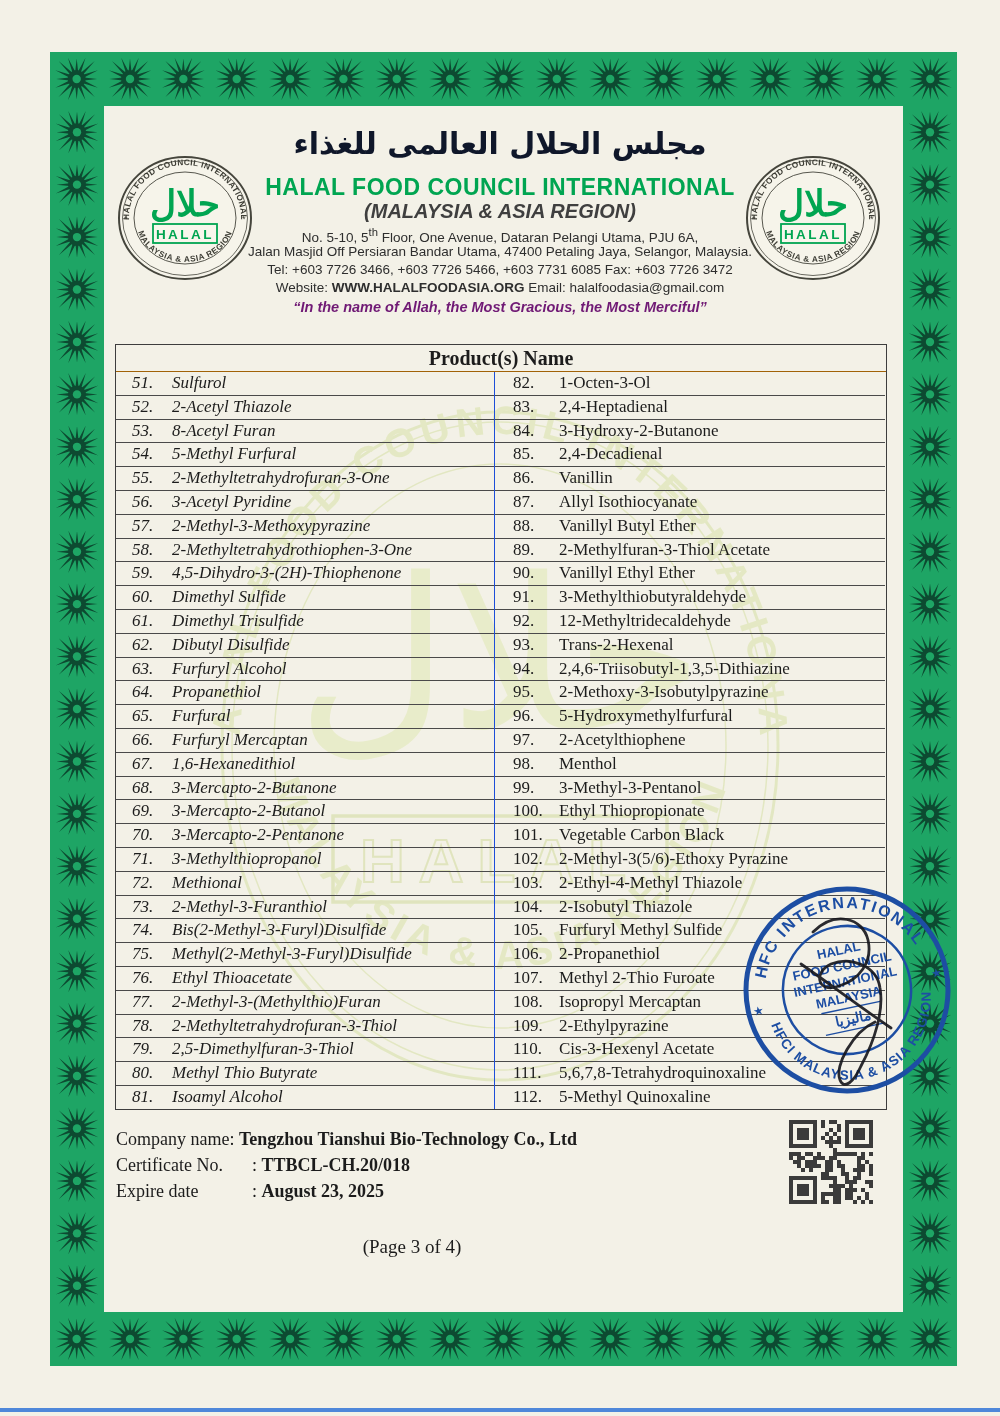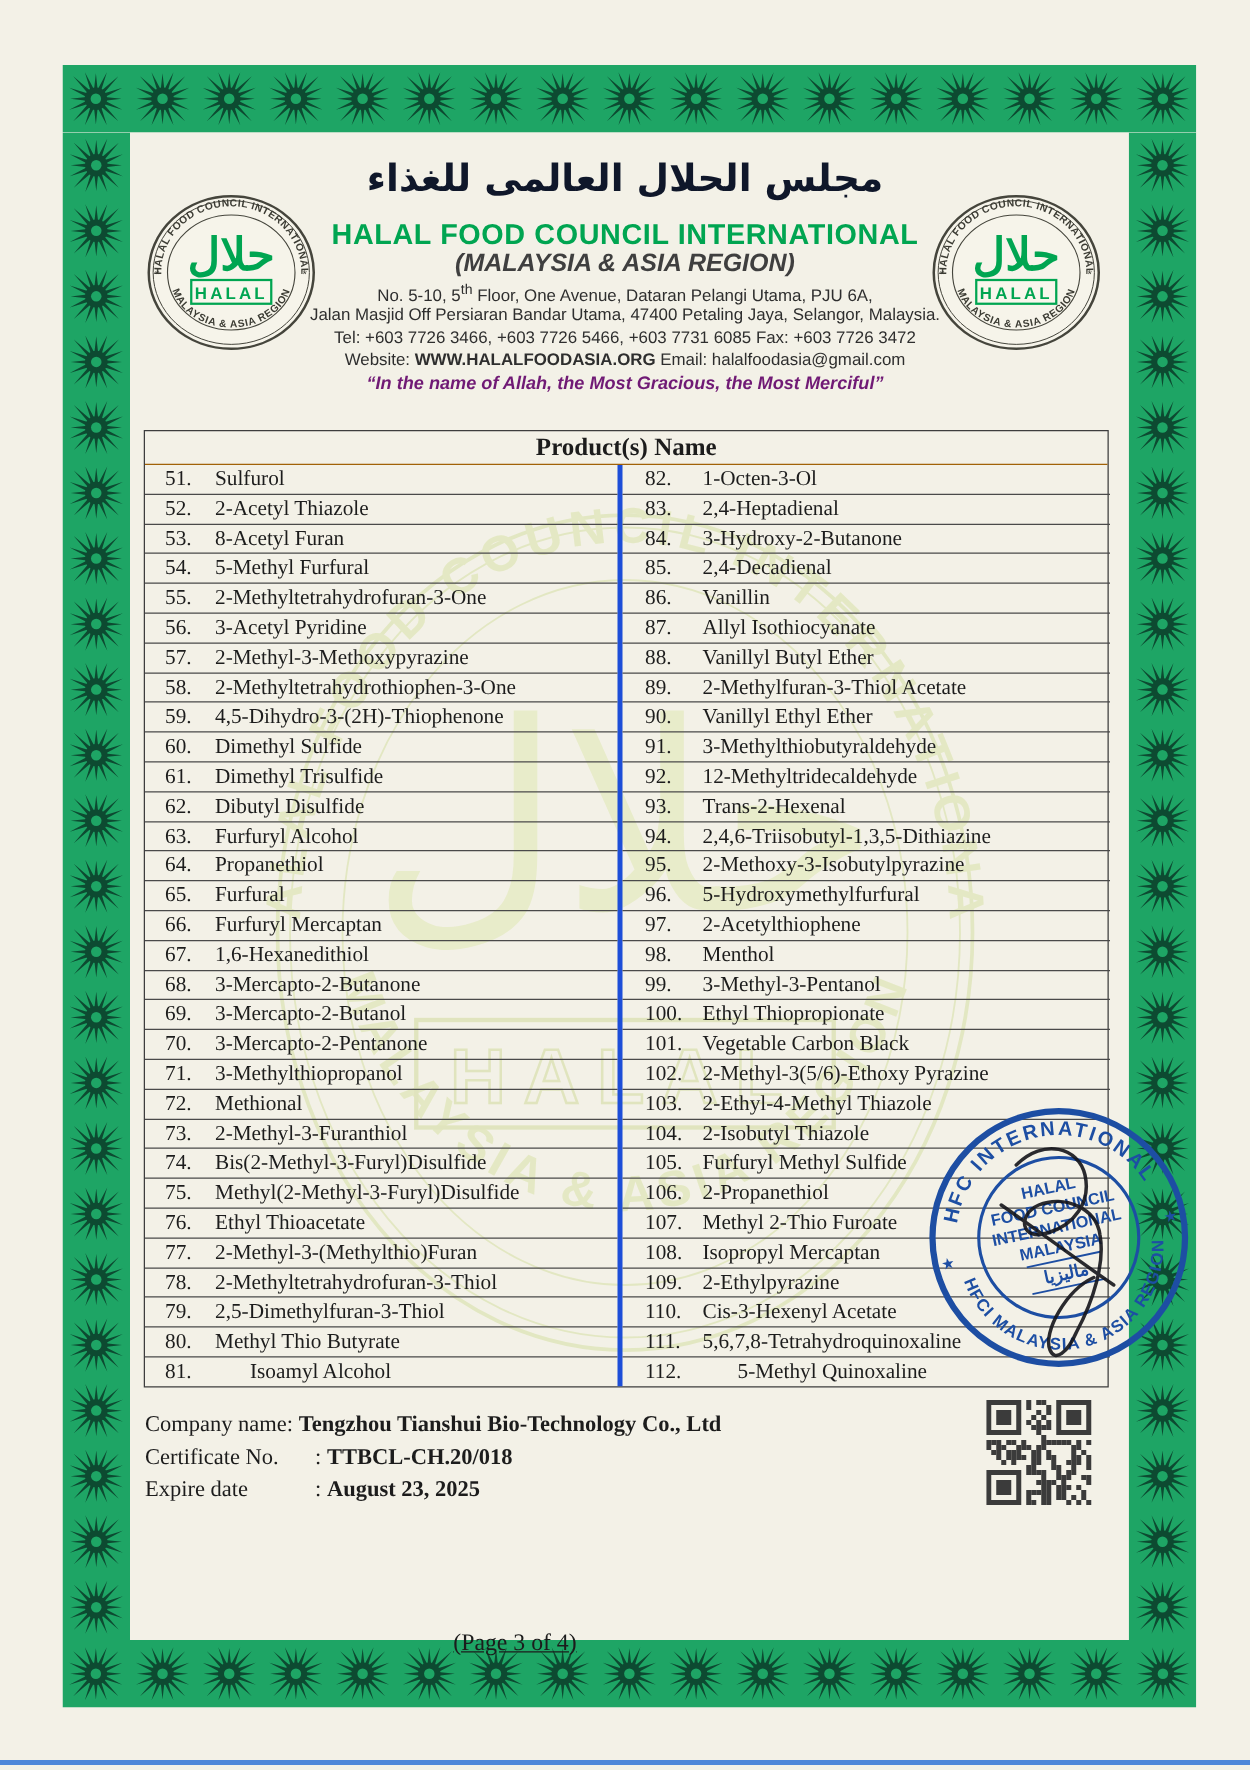--- a/index.html
+++ b/index.html
@@ -26,38 +26,38 @@
   .logo{position:absolute;z-index:3;}
   
   .wm{position:absolute;left:195px;top:398px;z-index:1;opacity:.8;}
   
   .ptable{position:absolute;left:115px;top:344px;width:770px;z-index:3;
     border:1.5px solid #3d3d3d;background:transparent;}
   .ptable .thead{height:26px;line-height:26px;text-align:center;font-weight:bold;font-size:20px;
     border-bottom:1px solid #a16207;}
   .cols{display:flex;}
   .col{flex:0 0 auto;}
-  .col.left{width:378px;border-right:4px solid #1d4ed8;}
+  .col.left{width:378px;border-right:1px solid #1d4ed8;font-style:italic;}
   .col.right{width:390px;}
   .prow{height:22.8px;line-height:22.8px;border-bottom:1px solid #4a4a4a;
     font-size:17px;white-space:nowrap;overflow:hidden;display:flex;}
-  .prow:last-child{border-bottom:none;gap:28px;}
+  .prow:last-child{border-bottom:none;}
   .col.left .prow{padding-left:16px;}
   .col.right .prow{padding-left:18px;}
   .pnum{flex:0 0 40px;}
   .col.right .pnum{flex:0 0 46px;}
   
   .stamp{position:absolute;left:737px;top:880px;z-index:5;}
   
   .foot{position:absolute;left:116px;top:1126px;z-index:3;font-size:18px;line-height:26px;}
   .foot .lbl{display:inline-block;width:136px;}
   .foot b{font-weight:bold;}
   .qr{position:absolute;left:789px;top:1120px;z-index:3;}
-  .pagenote{position:absolute;left:0;top:1304px;width:824px;text-align:center;
-    font-size:19px;z-index:3;text-decoration:underline;}
+  .pagenote{position:absolute;left:0;top:1236px;width:824px;text-align:center;
+    font-size:19px;z-index:3;}
   .blue-strip{position:absolute;left:0;top:1408px;width:1000px;height:4px;background:#4e87d9;z-index:6;}
   svg text{font-family:"Liberation Sans",sans-serif;}
 </style>
 </head>
 <body>
 
 <div class="band" style="left:50px;top:52px;width:907px;height:54px;"><svg width="907" height="54">
       <rect width="907" height="54" fill="#1ea565"></rect>
       <path d="M26.7,6.5L28.1,19.6L35.5,5.8L30.8,20.8L44.7,9.0L32.9,22.8L47.9,18.2L34.0,25.5L47.2,27.0L34.0,28.5L47.9,35.8L32.9,31.2L44.7,45.0L30.8,33.2L35.5,48.2L28.1,34.4L26.7,47.5L25.2,34.4L17.9,48.2L22.5,33.2L8.6,45.0L20.4,31.2L5.4,35.8L19.3,28.5L6.2,27.0L19.3,25.5L5.4,18.2L20.4,22.8L8.6,9.0L22.5,20.8L17.9,5.8L25.2,19.6Z" fill="#0d4a31"></path>
       <circle cx="26.676470588235293" cy="27" r="9" fill="#0d4a31"></circle>

